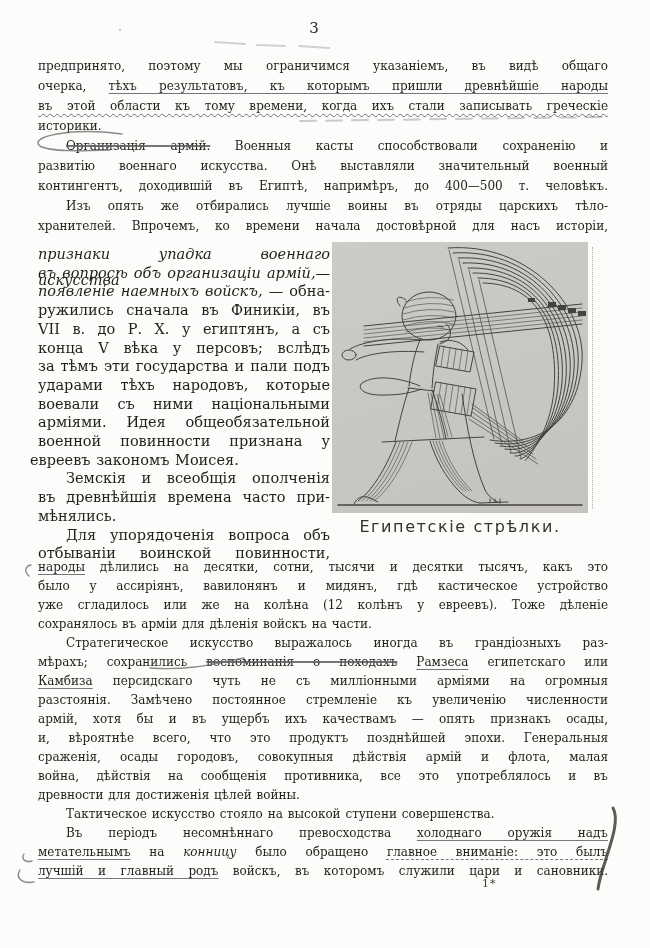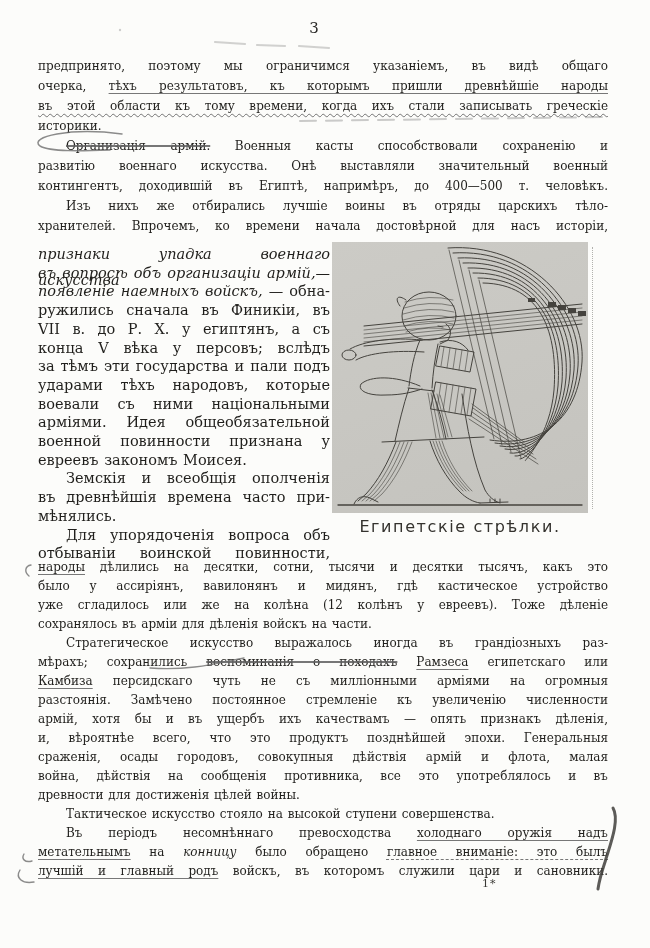--- a/index.html
+++ b/index.html
@@ -39,52 +39,52 @@
 <div class="pagenum">3</div>
 
 <div id="sec-top">
     <div class="line body-txt" style="left: 38px; top: 57px; width: 570px;"><span>предпринято, поэтому мы ограничимся указаніемъ, въ видѣ общаго</span></div>
     <div class="line body-txt" style="left: 38px; top: 77px; width: 570px;"><span>очерка, </span><span class="pu">тѣхъ результатовъ, къ которымъ пришли древнѣйшіе народы</span></div>
     <div class="line body-txt" style="left: 38px; top: 97px; width: 570px;"><span class="pu w">въ этой области къ тому времени, когда ихъ стали записывать греческіе</span></div>
     <div class="line body-txt last" style="left: 38px; top: 117px; width: 570px;"><span>историки.</span></div>
     <div class="line body-txt ind" style="left: 38px; top: 137px; width: 570px;"><span class="b ps">Организація армій.</span><span> Военныя касты способствовали сохраненію и</span></div>
     <div class="line body-txt" style="left: 38px; top: 157px; width: 570px;"><span>развитію военнаго искусства. Онѣ выставляли значительный военный</span></div>
     <div class="line body-txt" style="left: 38px; top: 177px; width: 570px;"><span>контингентъ, доходившій въ Египтѣ, напримѣръ, до 400—500 т. человѣкъ.</span></div>
-    <div class="line body-txt ind" style="left: 38px; top: 197px; width: 570px;"><span>Изъ нихъ же отбирались лучшіе воины въ отряды царскихъ тѣло-</span></div>
+    <div class="line body-txt ind" style="left: 38px; top: 197px; width: 570px;"><span>Изъ опять же отбирались лучшіе воины въ отряды царскихъ тѣло-</span></div>
     <div class="line body-txt" style="left: 38px; top: 217px; width: 570px;"><span>хранителей. Впрочемъ, ко времени начала достовѣрной для насъ исторіи,</span></div>
   </div>
 <div id="sec-column">
     <div class="line col-txt" style="left: 38px; top: 241px; width: 292px;"><span class="i">признаки упадка военнаго искусства</span></div>
     <div class="line col-txt" style="left: 38px; top: 260px; width: 292px;"><span class="i">въ вопросѣ объ организаціи армій,—</span></div>
     <div class="line col-txt" style="left: 38px; top: 278px; width: 292px;"><span class="i">появленіе наемныхъ войскъ,</span><span> — обна-</span></div>
     <div class="line col-txt" style="left: 38px; top: 297px; width: 292px;"><span>ружились сначала въ Финикіи, въ</span></div>
     <div class="line col-txt" style="left: 38px; top: 316px; width: 292px;"><span>VII в. до Р. Х. у египтянъ, а съ</span></div>
     <div class="line col-txt" style="left: 38px; top: 335px; width: 292px;"><span>конца V вѣка у персовъ; вслѣдъ</span></div>
     <div class="line col-txt" style="left: 38px; top: 353px; width: 292px;"><span>за тѣмъ эти государства и пали подъ</span></div>
     <div class="line col-txt" style="left: 38px; top: 372px; width: 292px;"><span>ударами тѣхъ народовъ, которые</span></div>
     <div class="line col-txt" style="left: 38px; top: 391px; width: 292px;"><span>воевали съ ними національными</span></div>
     <div class="line col-txt" style="left: 38px; top: 409px; width: 292px;"><span>арміями. Идея общеобязательной</span></div>
     <div class="line col-txt" style="left: 38px; top: 428px; width: 292px;"><span>военной повинности признана у</span></div>
-    <div class="line col-txt last" style="left: 38px; top: 447px; width: 292px;"><span>евреевъ закономъ Моисея.</span></div>
+    <div class="line col-txt last" style="left: 30px; top: 447px; width: 292px;"><span>евреевъ закономъ Моисея.</span></div>
     <div class="line col-txt ind" style="left: 38px; top: 465px; width: 292px;"><span>Земскія и всеобщія ополченія</span></div>
     <div class="line col-txt" style="left: 38px; top: 484px; width: 292px;"><span>въ древнѣйшія времена часто при-</span></div>
     <div class="line col-txt last" style="left: 38px; top: 503px; width: 292px;"><span>мѣнялись.</span></div>
     <div class="line col-txt ind" style="left: 38px; top: 522px; width: 292px;"><span>Для упорядоченія вопроса объ</span></div>
     <div class="line col-txt" style="left: 38px; top: 540px; width: 292px;"><span>отбываніи воинской повинности,</span></div>
   </div>
 <div id="sec-bottom">
     <div class="line body-txt" style="left: 38px; top: 558px; width: 570px;"><span class="pu">народы</span><span> дѣлились на десятки, сотни, тысячи и десятки тысячъ, какъ это</span></div>
     <div class="line body-txt" style="left: 38px; top: 577px; width: 570px;"><span>было у ассиріянъ, вавилонянъ и мидянъ, гдѣ кастическое устройство</span></div>
     <div class="line body-txt" style="left: 38px; top: 596px; width: 570px;"><span>уже сгладилось или же на колѣна (12 колѣнъ у евреевъ). Тоже дѣленіе</span></div>
     <div class="line body-txt last" style="left: 38px; top: 615px; width: 570px;"><span>сохранялось въ арміи для дѣленія войскъ на части.</span></div>
     <div class="line body-txt ind" style="left: 38px; top: 634px; width: 570px;"><span class="b">Стратегическое искусство</span><span> выражалось иногда въ грандіозныхъ раз-</span></div>
     <div class="line body-txt" style="left: 38px; top: 653px; width: 570px;"><span>мѣрахъ; сохранились </span><span class="ps">воспоминанія о походахъ</span><span> </span><span class="pu">Рамзеса</span><span> египетскаго или</span></div>
     <div class="line body-txt" style="left: 38px; top: 672px; width: 570px;"><span class="pu">Камбиза</span><span> персидскаго чуть не съ милліонными арміями на огромныя</span></div>
     <div class="line body-txt" style="left: 38px; top: 691px; width: 570px;"><span>разстоянія. Замѣчено постоянное стремленіе къ увеличенію численности</span></div>
-    <div class="line body-txt" style="left: 38px; top: 710px; width: 570px;"><span>армій, хотя бы и въ ущербъ ихъ качествамъ — опять признакъ дѣленія,</span></div>
+    <div class="line body-txt" style="left: 38px; top: 710px; width: 570px;"><span>армій, хотя бы и въ ущербъ ихъ качествамъ — опять признакъ осады,</span></div>
     <div class="line body-txt" style="left: 38px; top: 729px; width: 570px;"><span>и, вѣроятнѣе всего, что это продуктъ позднѣйшей эпохи. Генеральныя</span></div>
     <div class="line body-txt" style="left: 38px; top: 748px; width: 570px;"><span>сраженія, осады городовъ, совокупныя дѣйствія армій и флота, малая</span></div>
     <div class="line body-txt" style="left: 38px; top: 767px; width: 570px;"><span>война, дѣйствія на сообщенія противника, все это употреблялось и въ</span></div>
     <div class="line body-txt last" style="left: 38px; top: 786px; width: 570px;"><span>древности для достиженія цѣлей войны.</span></div>
     <div class="line body-txt last ind" style="left: 38px; top: 805px; width: 570px;"><span class="b">Тактическое искусство</span><span> стояло на высокой ступени совершенства.</span></div>
     <div class="line body-txt ind" style="left: 38px; top: 824px; width: 570px;"><span>Въ періодъ несомнѣннаго превосходства </span><span class="pu">холоднаго оружія надъ</span></div>
     <div class="line body-txt" style="left: 38px; top: 843px; width: 570px;"><span class="pu">метательнымъ</span><span> на </span><span class="i">конницу</span><span> было обращено </span><span class="pu d">главное вниманіе: это былъ</span></div>
     <div class="line body-txt" style="left: 38px; top: 862px; width: 570px;"><span class="pu">лучшій и главный родъ</span><span> войскъ, въ которомъ служили цари и сановники.</span></div>
   </div>
 

